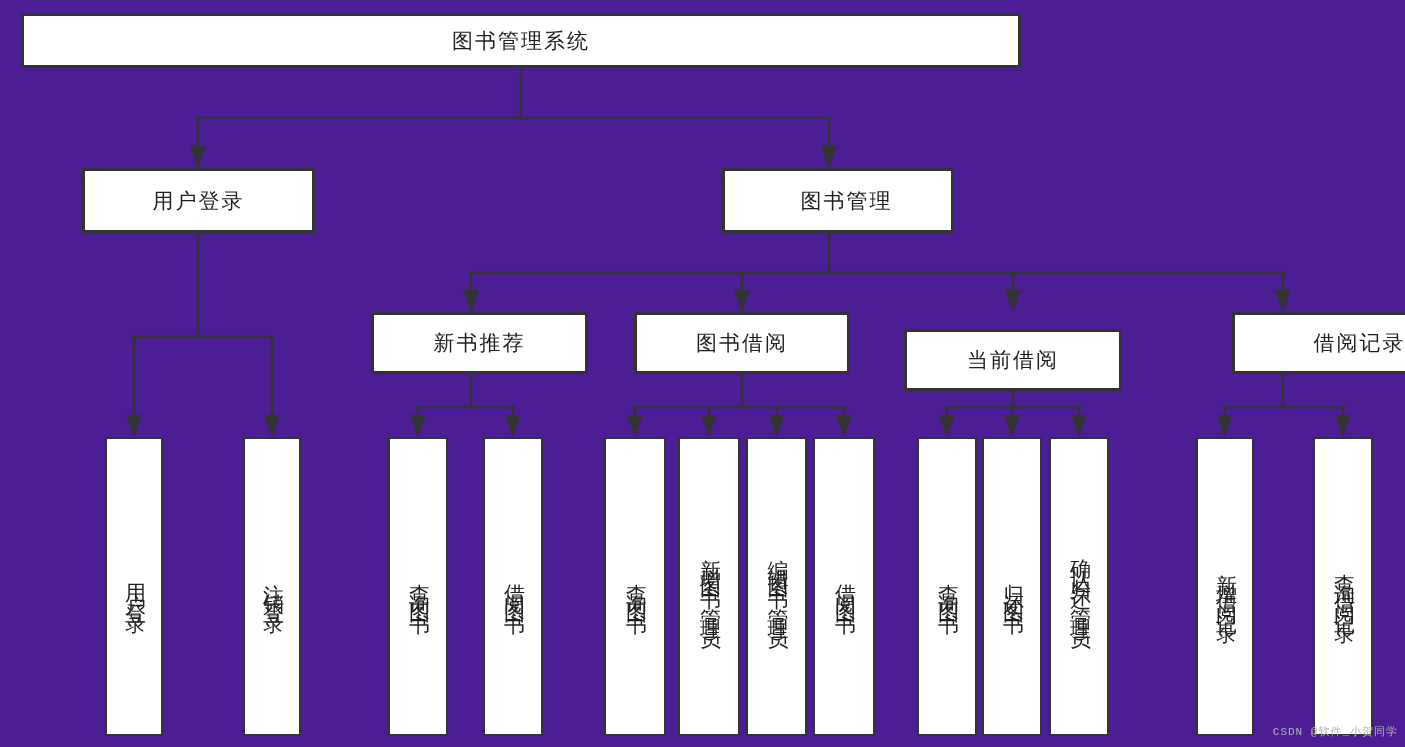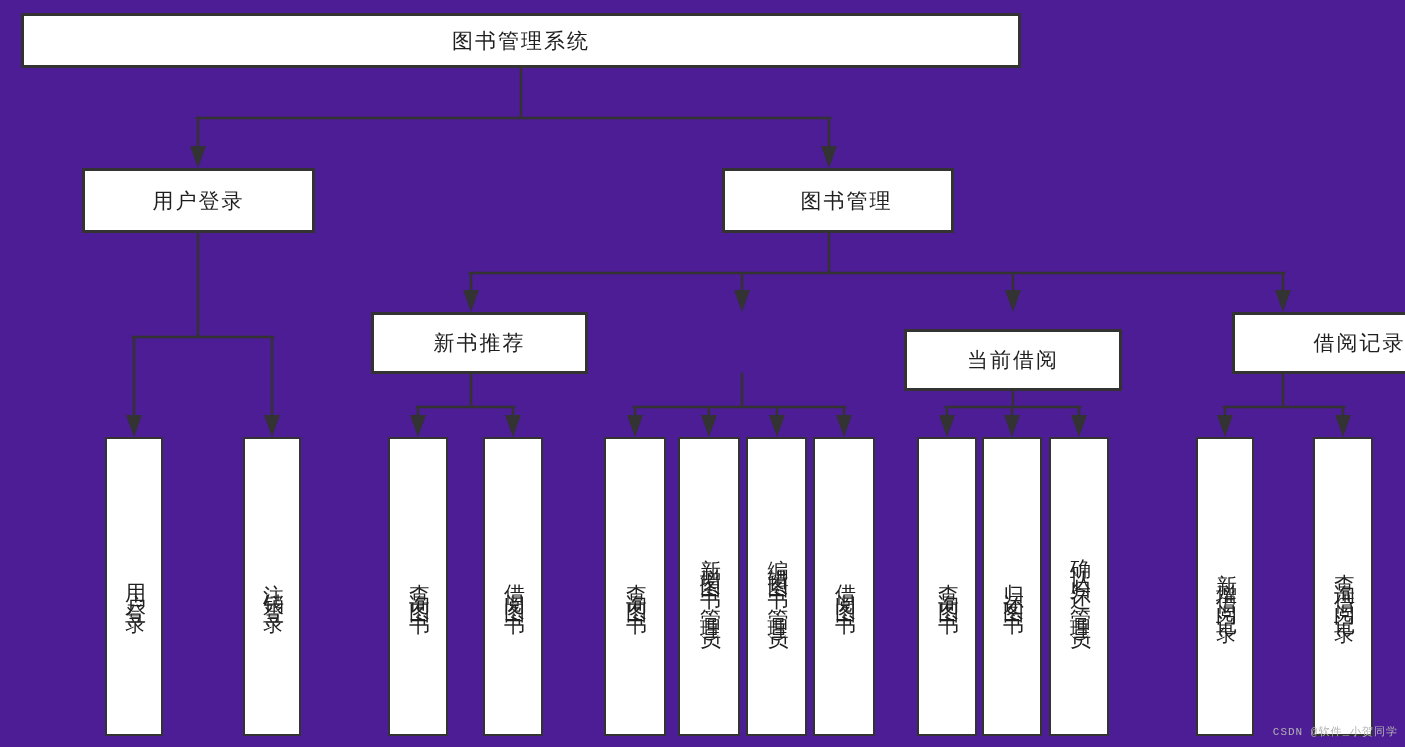--- a/index.html
+++ b/index.html
@@ -98,20 +98,23 @@
   <div class="node h" style="left:82px; top:168px; width:233px; height:65px;">
     <span class="lbl">用户登录</span>
   </div>
   <div class="node h" style="left:722px; top:168px; width:232px; height:65px;padding-left:17px;">
     <span class="lbl">图书管理</span>
   </div>
 
   <div class="node h" style="left:363px; top:312px; width:217px; height:62px;margin-left:8px;">
     <span class="lbl">新书推荐</span>
   </div>
+  <div class="node h" style="left:634px; top:312px; width:216px; height:62px;">
+    <span class="lbl">图书借阅</span>
+  </div>
   <div class="node h" style="left:904px; top:312px; width:218px; height:62px;margin-top:17px;">
     <span class="lbl">当前借阅</span>
   </div>
   <div class="node h" style="left:1232px; top:312px; width:255px; height:62px;">
     <span class="lbl">借阅记录</span>
   </div>
 
   <div class="node v" style="left:105px; top:437px; width:58px; height:299px;">
     <span class="lbl">用户登录</span>
   </div>

